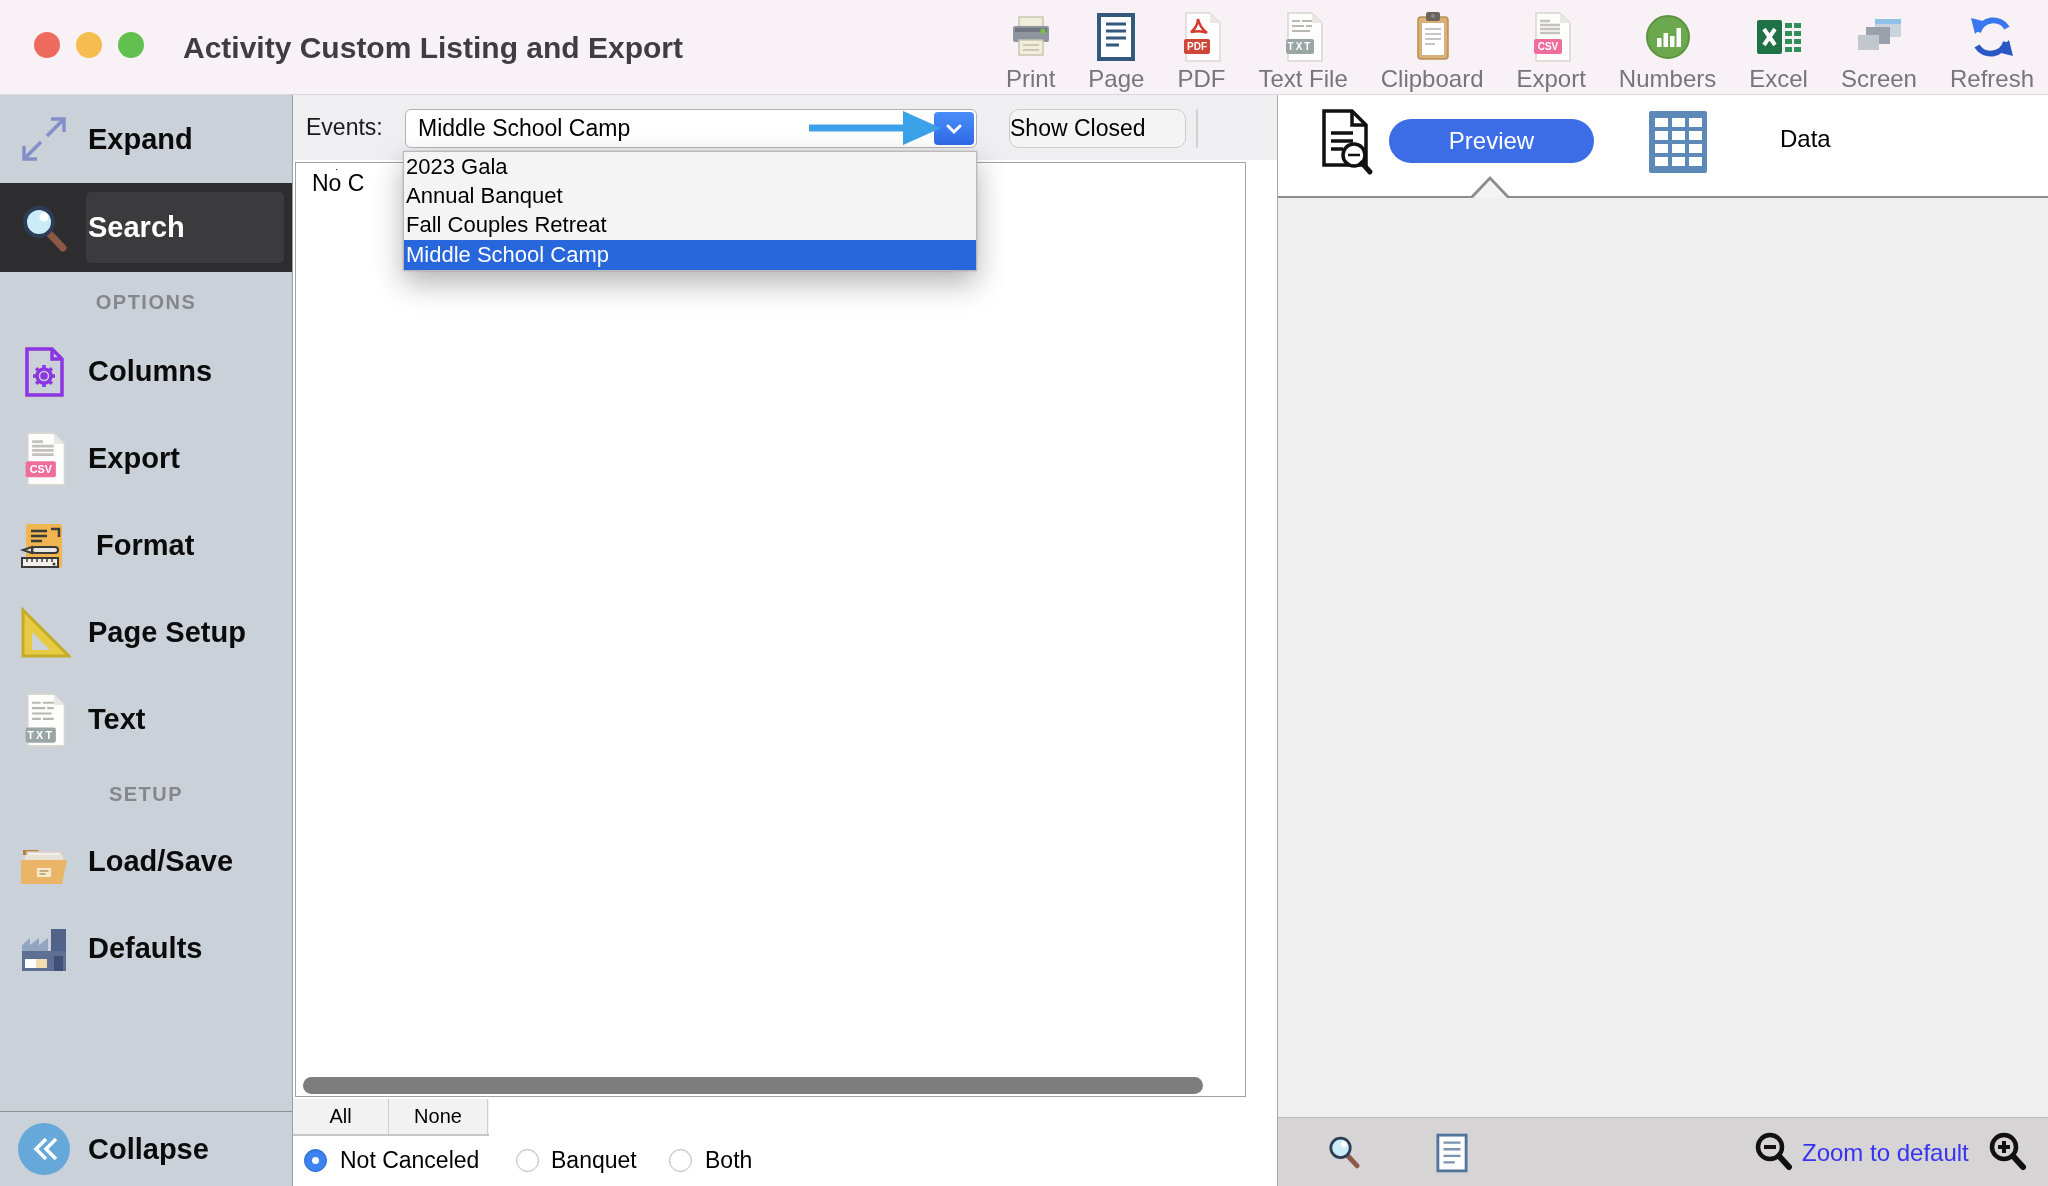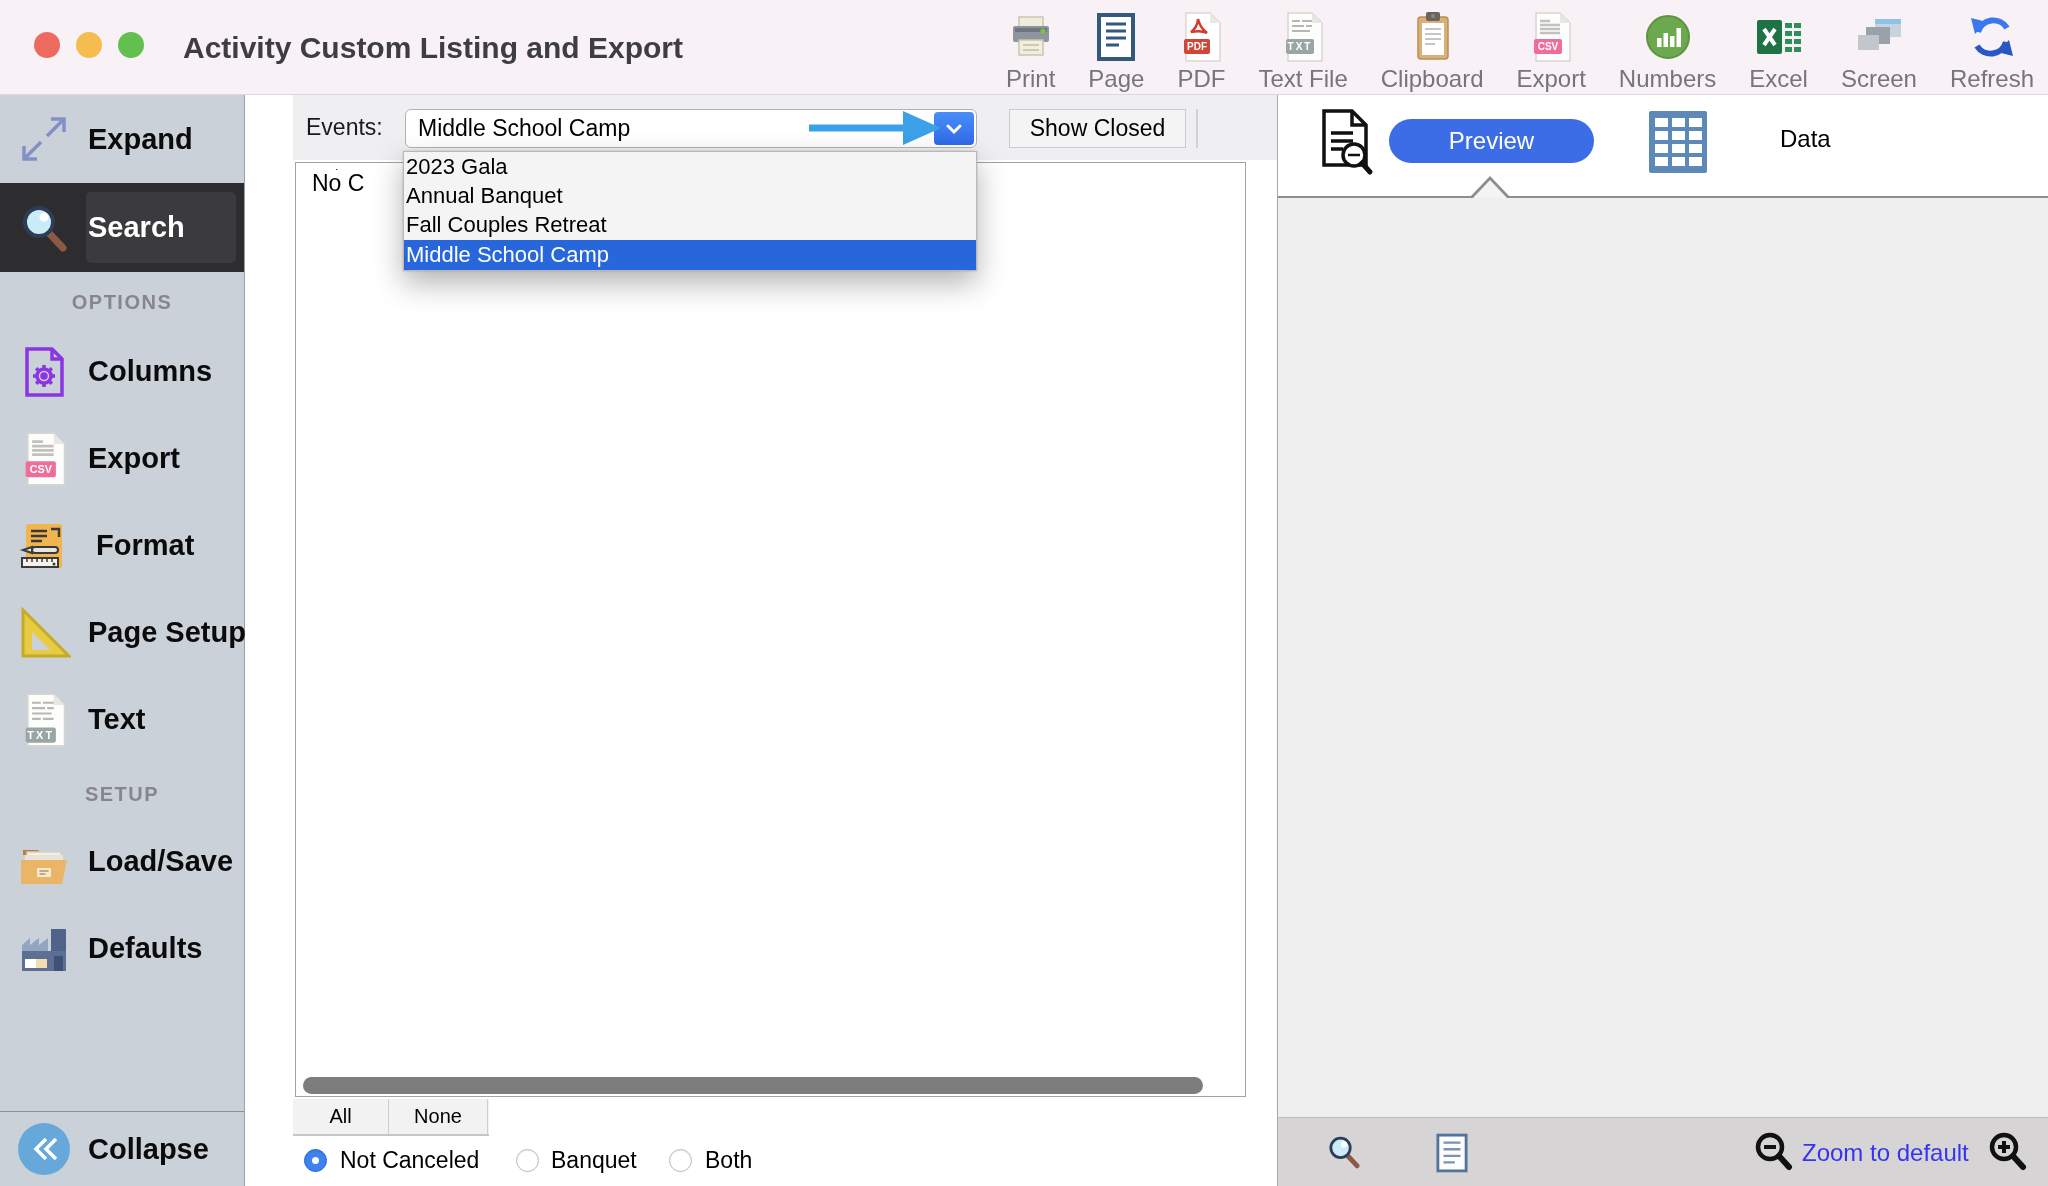--- a/index.html
+++ b/index.html
@@ -19,40 +19,40 @@
   #light-close{left:34px;background:var(--close-red);}
   #light-min{left:76px;background:var(--minimize-yellow);}
   #light-max{left:118px;background:var(--maximize-green);}
   #win-title{position:absolute;left:183px;top:0;height:121px;line-height:95px;font-size:30px;font-weight:700;color:#3e3e40;}
   #top-toolbar{position:absolute;right:14px;top:5px;height:88px;display:flex;gap:33px;align-items:flex-end;}
   .tb-item{display:flex;flex-direction:column;align-items:center;cursor:default;}
   .tb-icon{height:54px;display:flex;align-items:center;justify-content:center;}
   .tb-label{margin-top:1px;font-size:24px;color:#75757a;white-space:nowrap;}
 
   
-  #sidebar{position:absolute;left:0;top:95px;width:245px;height:1091px;background:var(--sidebar-bg);border-right:1px solid #9aa0a8;}
+  #sidebar{position:absolute;left:0;top:95px;width:293px;height:1091px;background:var(--sidebar-bg);border-right:1px solid #9aa0a8;}
   .side-row{position:absolute;left:0;width:100%;height:87px;display:flex;align-items:center;cursor:default;}
   .side-icon{width:88px;display:flex;justify-content:center;flex:0 0 88px;}
   .side-label{font-size:29px;font-weight:700;color:#0b0b0b;white-space:nowrap;}
   #row-search{background:#2d2d2f;height:89px;}
   #search-inner{position:absolute;left:86px;right:8px;top:9px;bottom:9px;background:#3b3b3d;border-radius:5px;}
   #row-search .side-label{color:#fff;position:relative;}
   #row-search .side-icon{position:relative;}
   .section-header{position:absolute;left:0;width:100%;text-align:center;font-size:20px;font-weight:700;letter-spacing:1.5px;color:#87878b;}
   #side-divider{position:absolute;left:0;top:1016px;width:100%;height:1px;background:#8f8f8f;}
 
   
   #main{position:absolute;left:293px;top:95px;width:984px;height:1091px;background:#fff;}
   #events-row{position:absolute;left:0;top:0;width:984px;height:65px;background:#efeef0;}
   #events-label{position:absolute;left:13px;top:0;height:65px;line-height:65px;font-size:23px;color:#1a1a1a;}
   #events-combo{position:absolute;left:112px;top:14px;width:572px;height:39px;background:#fff;border:1px solid #b3b3b3;border-radius:6px;cursor:default;}
   #combo-value{position:absolute;left:12px;top:0;height:37px;line-height:37px;font-size:23px;color:#000;white-space:nowrap;}
   #combo-button{position:absolute;right:2px;top:2px;bottom:2px;width:40px;border-radius:4px;background:linear-gradient(180deg,#4a8ef8,#2f6ae8);display:flex;align-items:center;justify-content:center;}
   #anno-arrow{position:absolute;left:512px;top:12px;color:var(--arrow-blue);z-index:6;}
-  #show-closed{position:absolute;left:716px;top:14px;width:177px;height:39px;background:#f5f4f5;border:1px solid #cbcbcb;border-radius:0;font-size:23px;text-align:center;line-height:37px;color:#000;cursor:default;}
+  #show-closed{position:absolute;left:716px;top:14px;width:177px;height:39px;background:#f5f4f5;border:1px solid #cbcbcb;border-radius:10px;font-size:23px;line-height:37px;color:#000;cursor:default;}
   #show-closed-sep{position:absolute;left:903px;top:14px;width:2px;height:39px;background:#d2d2d2;}
 
   #tree-box{position:absolute;left:2px;top:67px;width:951px;height:935px;border:1px solid #a3a3a3;background:#fff;}
   #tree-row{position:absolute;left:8px;top:4px;height:30px;display:flex;align-items:center;flex-direction:column;}
   #tree-check{width:22px;height:22px;margin-left:6px;}
   #tree-label{margin-left:8px;font-size:23px;color:#000;white-space:nowrap;}
   #hscroll{position:absolute;left:10px;top:982px;width:900px;height:17px;border-radius:9px;background:#7d7d7d;z-index:2;}
 
   #events-dropdown{position:absolute;left:110px;top:56px;width:574px;background:#f5f4f5;border:1px solid #b9b9b9;box-shadow:0 12px 28px rgba(0,0,0,.3),0 0 2px rgba(0,0,0,.2);z-index:20;}
   .dd-item{height:29.4px;display:flex;align-items:center;padding-left:2px;font-size:22px;color:#000;white-space:nowrap;cursor:default;}

